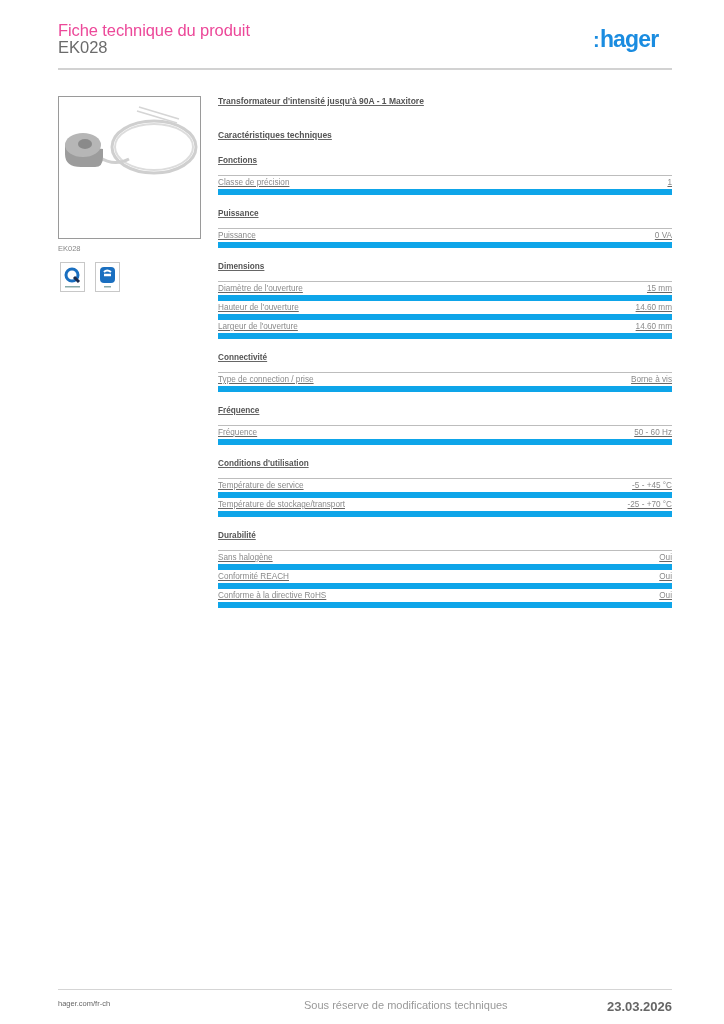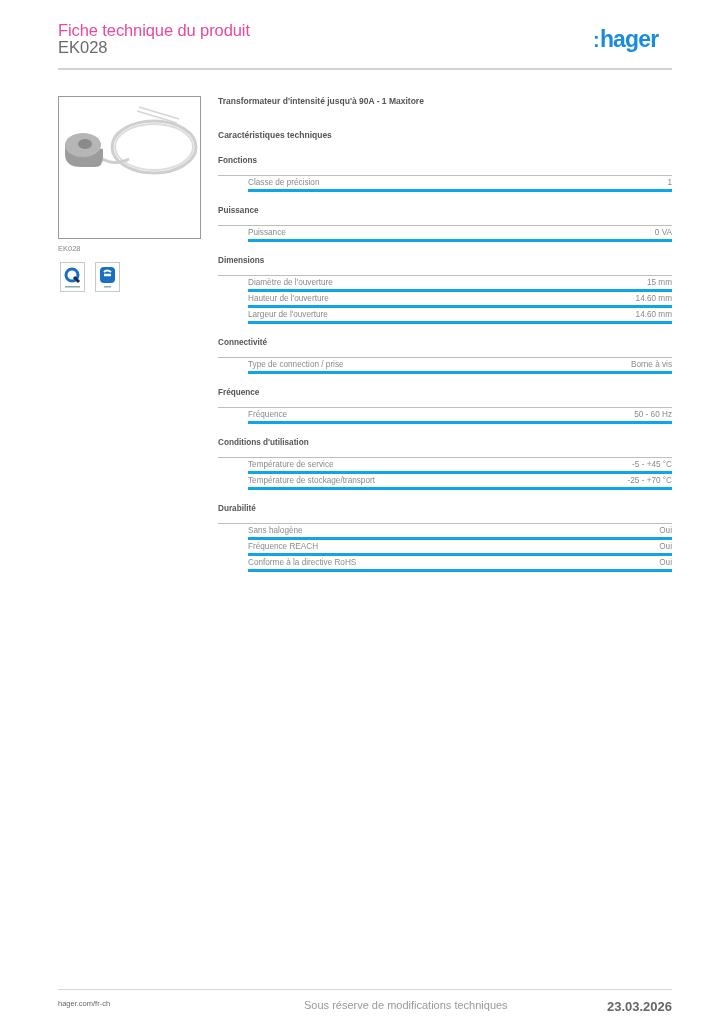--- a/index.html
+++ b/index.html
@@ -30,32 +30,32 @@
   }
   .product-box svg { position: absolute; left: 0; top: 0; }
   .product-ref {
     position: absolute; left: 58px; top: 244px; font-size: 7.5px; color: #888;
   }
   .cert {
     position: absolute; top: 262px; width: 25px; height: 30px;
     border: 1px solid #c8c8c8; box-sizing: border-box; background: #fff;
   }
   .cert svg { position: absolute; left: 0; top: 0; }
-  .main { position: absolute; left: 218px; top: 92px; width: 454px; }
+  .main { position: absolute; left: 218px; top: 92px; width: 454px; text-decoration: underline; }
   .desc { font-size: 8.5px; font-weight: bold; color: #555; height: 13px; line-height: 13px; margin-top: 3px; }
   .sec-title { font-size: 8.5px; font-weight: bold; color: #555; margin-top: 21px; height: 13px; line-height: 13px; }
   .group { margin-top: 13px; }
   .group:first-of-type { margin-top: 0; }
   .group-title {
     font-size: 8.2px; font-weight: bold; color: #555; height: 12px; line-height: 12px;
     border-bottom: 1.5px solid #bdbdbd; padding-bottom: 8px;
   }
   .row {
     display: flex; justify-content: space-between; font-size: 8.2px; color: #8a8a8a;
-    height: 13px; line-height: 13px; border-bottom: 3px solid #0ea5e9; margin-left: 30px;
+    height: 13px; line-height: 13px; border-bottom: 6px solid #0ea5e9;
   }
   .footer-rule {
     position: absolute; left: 58px; top: 989px; width: 614px; height: 1px; background: #d5d5d5;
   }
   .footer-left { position: absolute; left: 58px; top: 999px; font-size: 7.5px; font-weight: normal; color: #666; }
   .footer-center { position: absolute; left: 304px; top: 999px; font-size: 11px; color: #999; }
   .footer-right { position: absolute; right: 52px; top: 999px; font-size: 13px; font-weight: bold; color: #666; }
 </style>
 </head>
 <body>
@@ -160,21 +160,21 @@
   </div>
 
 
   <div class="group">
     <div class="group-title">Durabilité</div>
     <div class="row">
         <span>Sans halogène</span>
         <span>Oui</span>
       </div>
     <div class="row">
-        <span>Fréquence REACH</span>
+        <span>Conformité REACH</span>
         <span>Oui</span>
       </div>
     <div class="row">
         <span>Conforme à la directive RoHS</span>
         <span>Oui</span>
       </div>
   </div>
 </div>
 
 <div class="footer-rule"></div>

